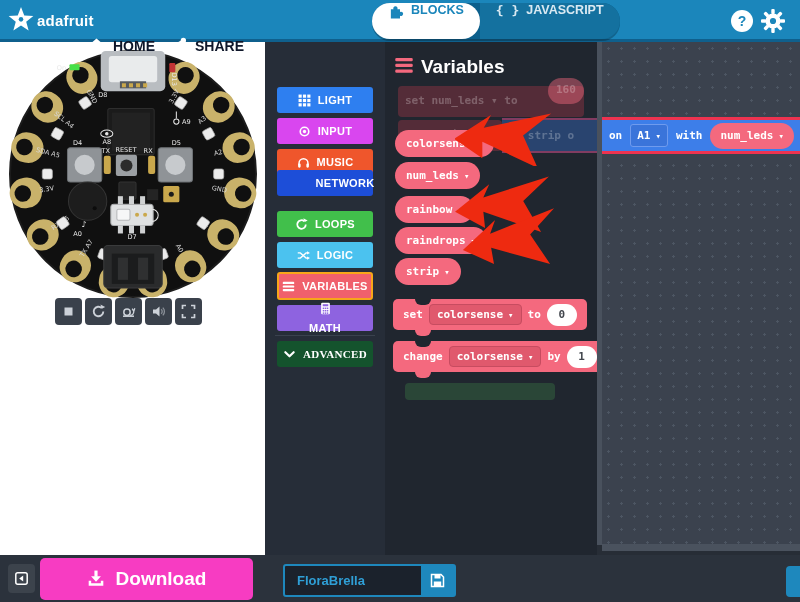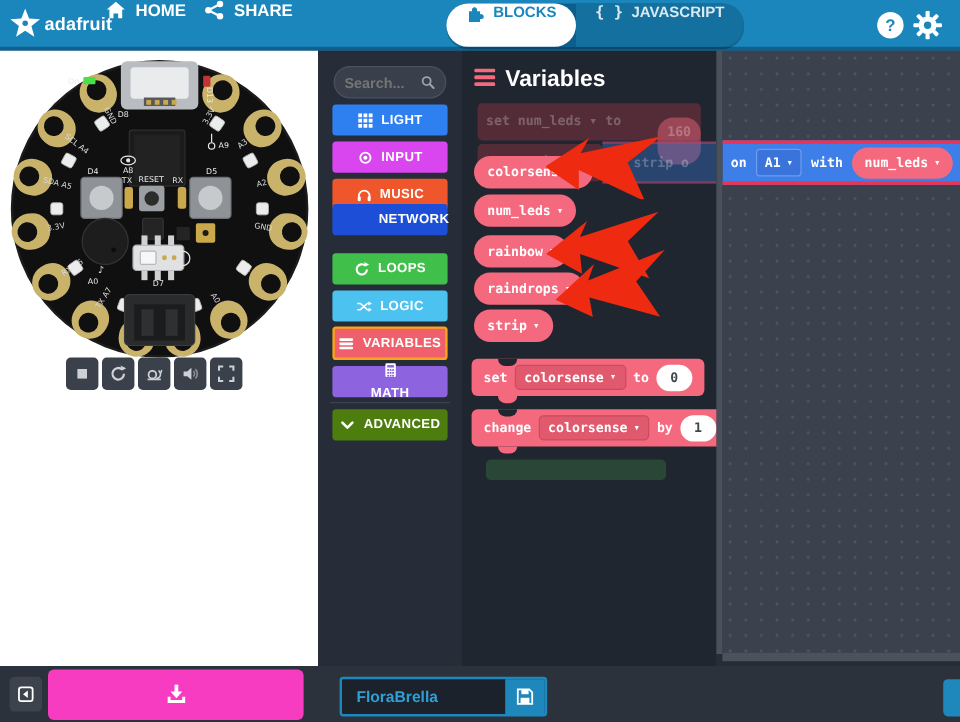--- a/index.html
+++ b/index.html
@@ -6,22 +6,22 @@
   html,body { width:800px; height:602px; overflow:hidden; background:#2b323c;
               font-family:"Liberation Sans", sans-serif; }
   #app { position:relative; width:800px; height:602px; overflow:hidden; }
 
   
   .topbar { position:absolute; left:0; top:0; width:800px; height:42px;
             background:#1b86bb; border-bottom:3px solid #0f608d; z-index:30; }
   .brand { position:absolute; left:8px; top:7px; display:flex; align-items:center; gap:3px; }
   .brand-star svg { width:26px; height:26px; display:block; }
   .brand-text { color:#fff; font-weight:bold; font-size:15px; letter-spacing:.2px; }
-  .tb-btn { position:absolute; top:0; height:54px; display:flex; align-items:flex-start; gap:8px;
-            color:#ffffff; font-weight:bold; font-size:14px; padding:0 10px; cursor:pointer; }
+  .tb-btn { position:absolute; top:0; height:54px; display:flex; align-items:flex-end; gap:8px;
+            color:#0f172a; font-weight:bold; font-size:14px; padding:0 10px; cursor:pointer; }
   .tb-btn svg { width:17px; height:17px; display:block; }
   #home-btn { left:78px; } #share-btn { left:160px; }
   .tab-pill { position:absolute; left:372px; top:3px; height:36px; border-radius:19px;
               background:#0c5f8c; display:flex; box-shadow:0 2px 0 rgba(0,0,0,.25); }
   .tab { height:36px; display:flex; justify-content:center; gap:7px;
          font-weight:bold; font-size:12.5px; padding:0 16px; cursor:pointer; }
   .tab-blocks { background:#fff; color:#1b86bb; border-radius:19px; min-width:104px; }
   .tab-js { background:#14719f; color:#d9e9f2; border-radius:0 19px 19px 0; min-width:104px; }
   .tab svg { width:16px; height:16px; }
   .braces { font-family:"DejaVu Sans Mono", monospace; font-weight:bold; font-size:13px; }
@@ -434,29 +434,20 @@
                 <path d="M13.5 10 v3.5 H10"></path>
                 <path d="M5 13.5 H1.5 V10"></path>
               </g>
             </svg>
           </span>
         </div>
       </div>
   </section>
 
   <section class="toolbox">
-    <div class="searchbox">
-      <input placeholder="Search..." style="">
-      <span style="display: inline-flex; width: 13px; height: 13px;">
-          <svg viewBox="0 0 14 14" style="width: 100%; height: 100%;">
-            <circle cx="6" cy="6" r="3.6" fill="none" stroke="#9aa2ac" stroke-width="1.6"></circle>
-            <line x1="8.8" y1="8.8" x2="12.2" y2="12.2" stroke="#9aa2ac" stroke-width="1.8" stroke-linecap="round"></line>
-          </svg>
-        </span>
-    </div>
     <div id="cats">
         <div class="cat" style="top: 45px; background: rgb(46, 127, 240);">
           <span style="color: rgb(46, 127, 240); display: inline-flex; width: 13px; height: 13px;">
             <svg viewBox="0 0 14 14" style="width: 100%; height: 100%;">
               <g fill="#fff">
                 <rect x="0.6" y="0.6" width="3.4" height="3.4"></rect>
                 <rect x="5.3" y="0.6" width="3.4" height="3.4"></rect>
                 <rect x="10" y="0.6" width="3.4" height="3.4"></rect>
                 <rect x="0.6" y="5.3" width="3.4" height="3.4"></rect>
                 <rect x="5.3" y="5.3" width="3.4" height="3.4"></rect>
@@ -546,37 +537,37 @@
                 <rect x="6.2" y="8.6" width="1.6" height="1.6"></rect>
                 <rect x="8.4" y="8.6" width="1.6" height="1.6"></rect>
                 <rect x="4" y="11.2" width="1.6" height="1.6"></rect>
                 <rect x="6.2" y="11.2" width="1.6" height="1.6"></rect>
                 <rect x="8.4" y="11.2" width="1.6" height="1.6"></rect>
               </g>
             </svg>
           </span>
           <span>MATH</span>
         </div>
-        <div class="cat" style="top: 299px; background: #4d7c0f;">
+        <div class="cat" style="top: 299px; background: #14532d; font-family: Liberation Serif, serif;">
           <span style="color: rgb(27, 35, 48); display: inline-flex; width: 13px; height: 13px;">
             <svg viewBox="0 0 14 14" style="width: 100%; height: 100%;">
               <path d="M2.5 4.5 L7 9 L11.5 4.5" fill="none" stroke="#fff" stroke-width="2.3" stroke-linecap="round" stroke-linejoin="round"></path>
             </svg>
           </span>
           <span>ADVANCED</span>
         </div>
       </div>
     <div class="tb-divider"></div>
   </section>
 
   <section class="flyout">
 
     <div class="dim" style="left:13px;top:44px;width:186px;height:31px;background:rgba(205,58,79,.30)"></div>
     <div class="dim-text" style="left:20px;top:52px">set num_leds ▾ to</div>
-    <div class="dim" style="left:163px;top:56px;width:36px;height:39px;border-radius:13px;background:rgba(244,105,126,.45)">
+    <div class="dim" style="left:163px;top:36px;width:36px;height:26px;border-radius:13px;background:rgba(244,105,126,.45)">
       <span class="dim-text" style="left:8px;top:5px">160</span>
     </div>
     <div class="dim" style="left:13px;top:78px;width:104px;height:31px;background:rgba(205,58,79,.30)"></div>
     <div class="dim-text" style="left:20px;top:86px">set strip ▾ to</div>
     <div class="dim" style="left:117px;top:76px;width:95px;height:35px;border-radius:0;background:rgba(61,126,233,.35);border-top:2px solid rgba(238,51,80,.45);border-bottom:2px solid rgba(238,51,80,.45)">
       <span class="dim-text" style="left:6px;top:9px">te strip o</span>
     </div>
     <div class="dim" style="left:20px;top:341px;width:150px;height:17px;background:rgba(62,132,72,.35)"></div>
 
     <div class="fly-header">
@@ -682,20 +673,21 @@
     <div class="download-btn">
       <span style="display: inline-flex; width: 18px; height: 18px;">
           <svg viewBox="0 0 16 16" style="width: 100%; height: 100%;">
             <g fill="#fff">
               <rect x="6.6" y="0.5" width="2.8" height="5.5"></rect>
               <polygon points="3.6,5.5 12.4,5.5 8,10.5"></polygon>
               <path d="M1.5 9.5 v4.5 h13 v-4.5 h-2.2 v2.3 H3.7 v-2.3 z"></path>
             </g>
           </svg>
         </span>
+      <span>Download</span>
     </div>
     <div class="projectbox">
       <input value="FloraBrella" style="">
       <div class="savebtn">
         <span style="display: inline-flex; width: 15px; height: 15px;">
             <svg viewBox="0 0 15 15" style="width: 100%; height: 100%;">
               <path d="M1.5 1.5 h9.5 l2.5 2.5 v9.5 h-12 z" fill="none" stroke="#fff" stroke-width="1.5"></path>
               <rect x="4.5" y="1.5" width="6" height="4" fill="#fff"></rect>
               <rect x="3.8" y="8.5" width="7.4" height="5" fill="#fff"></rect>
             </svg>

